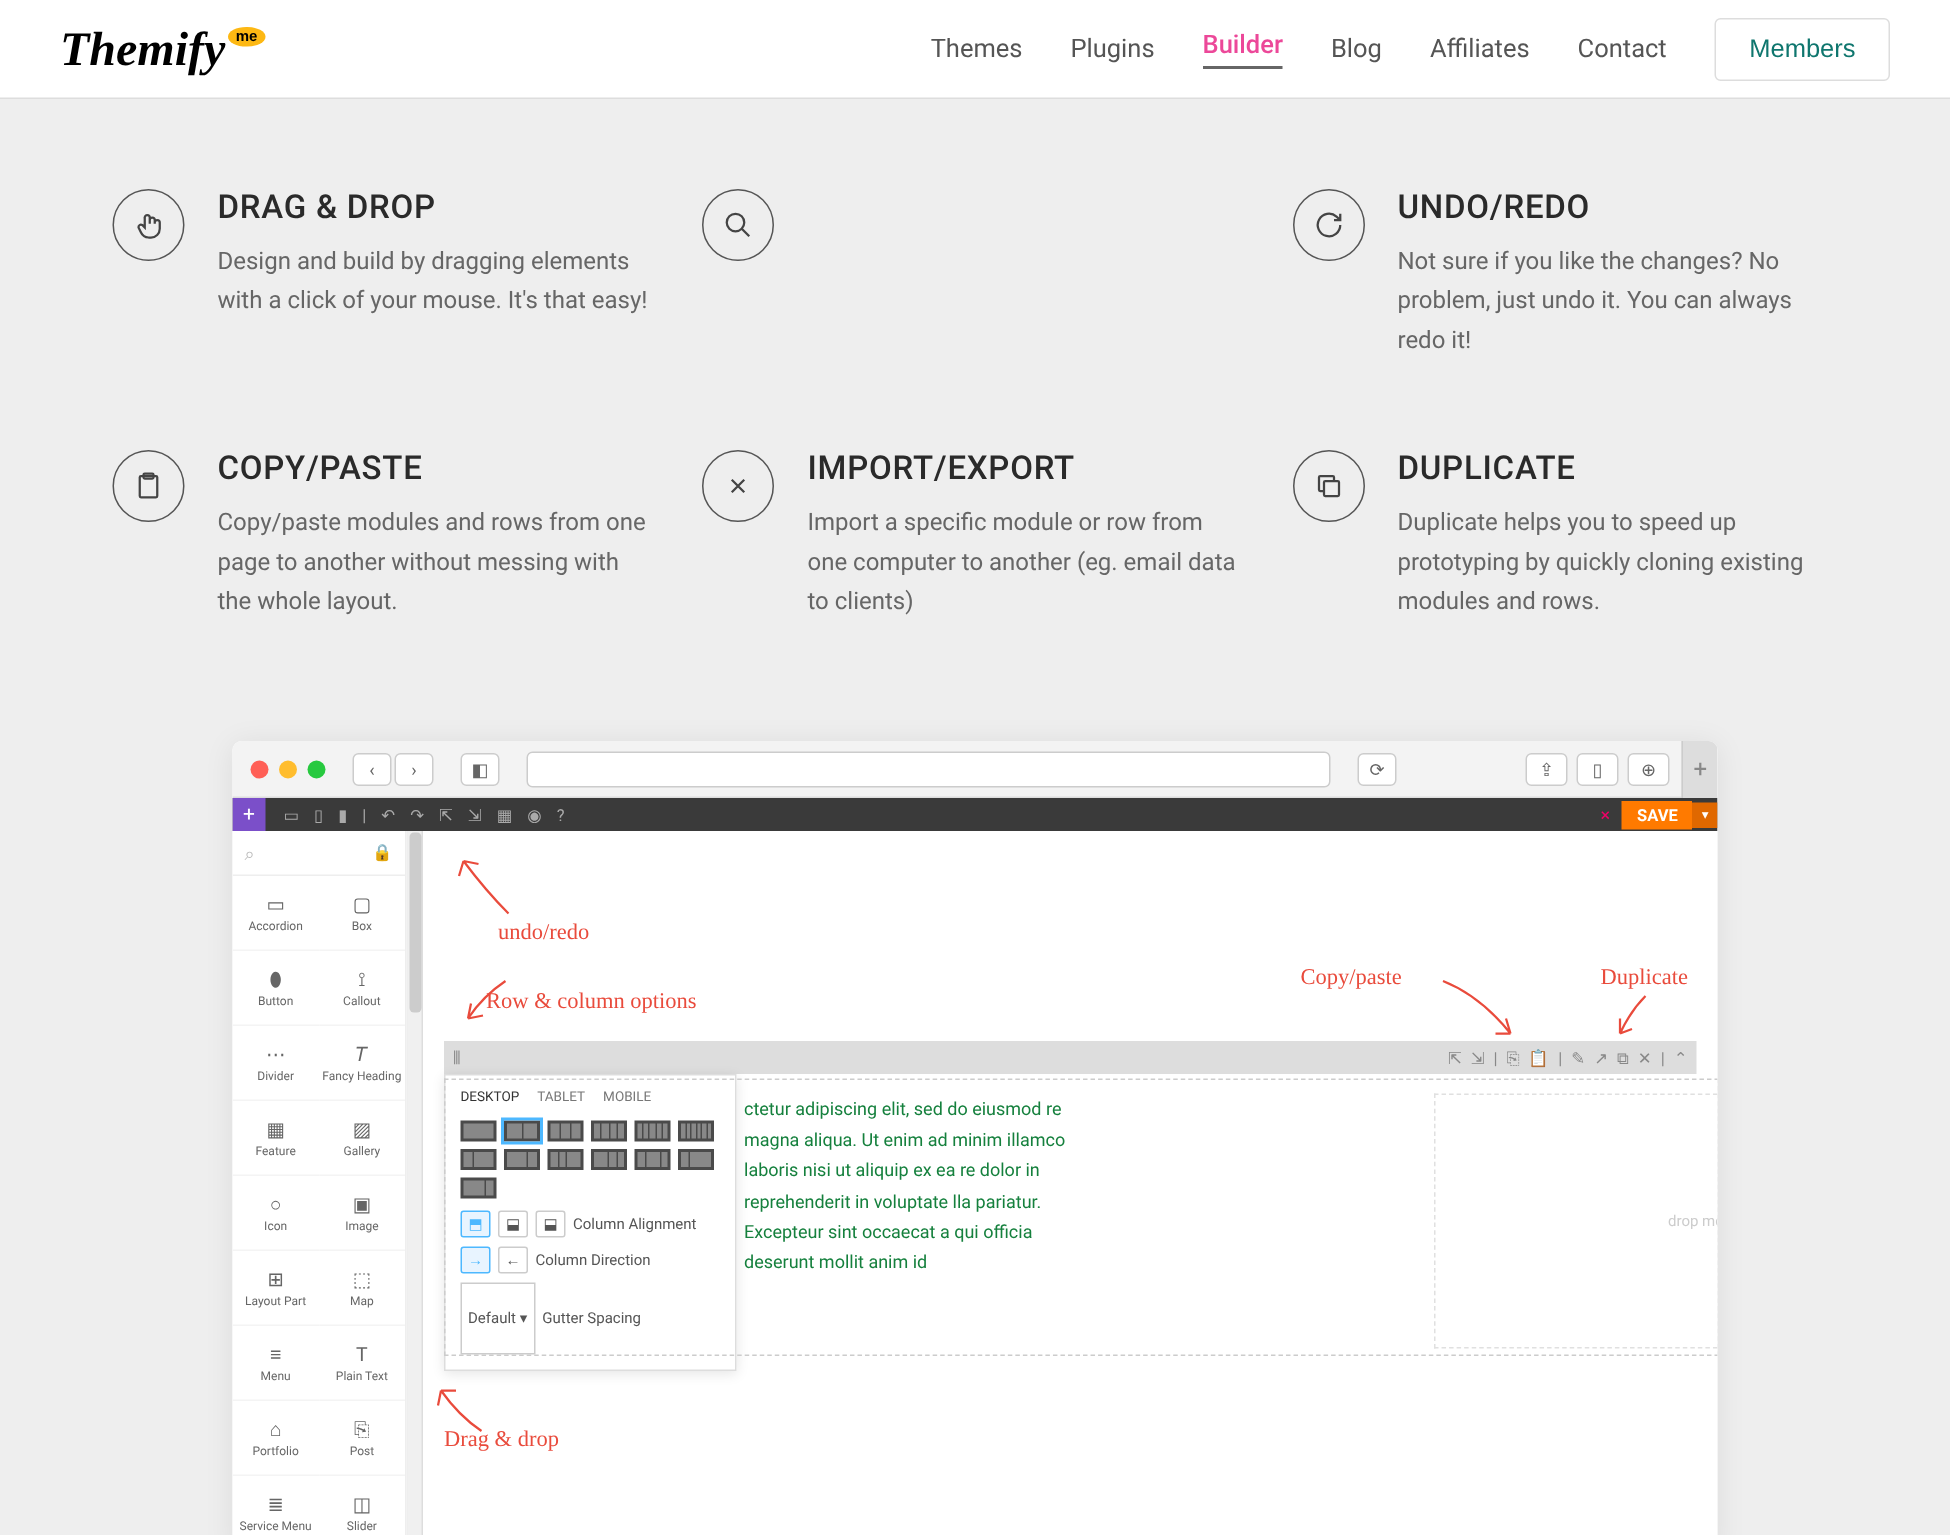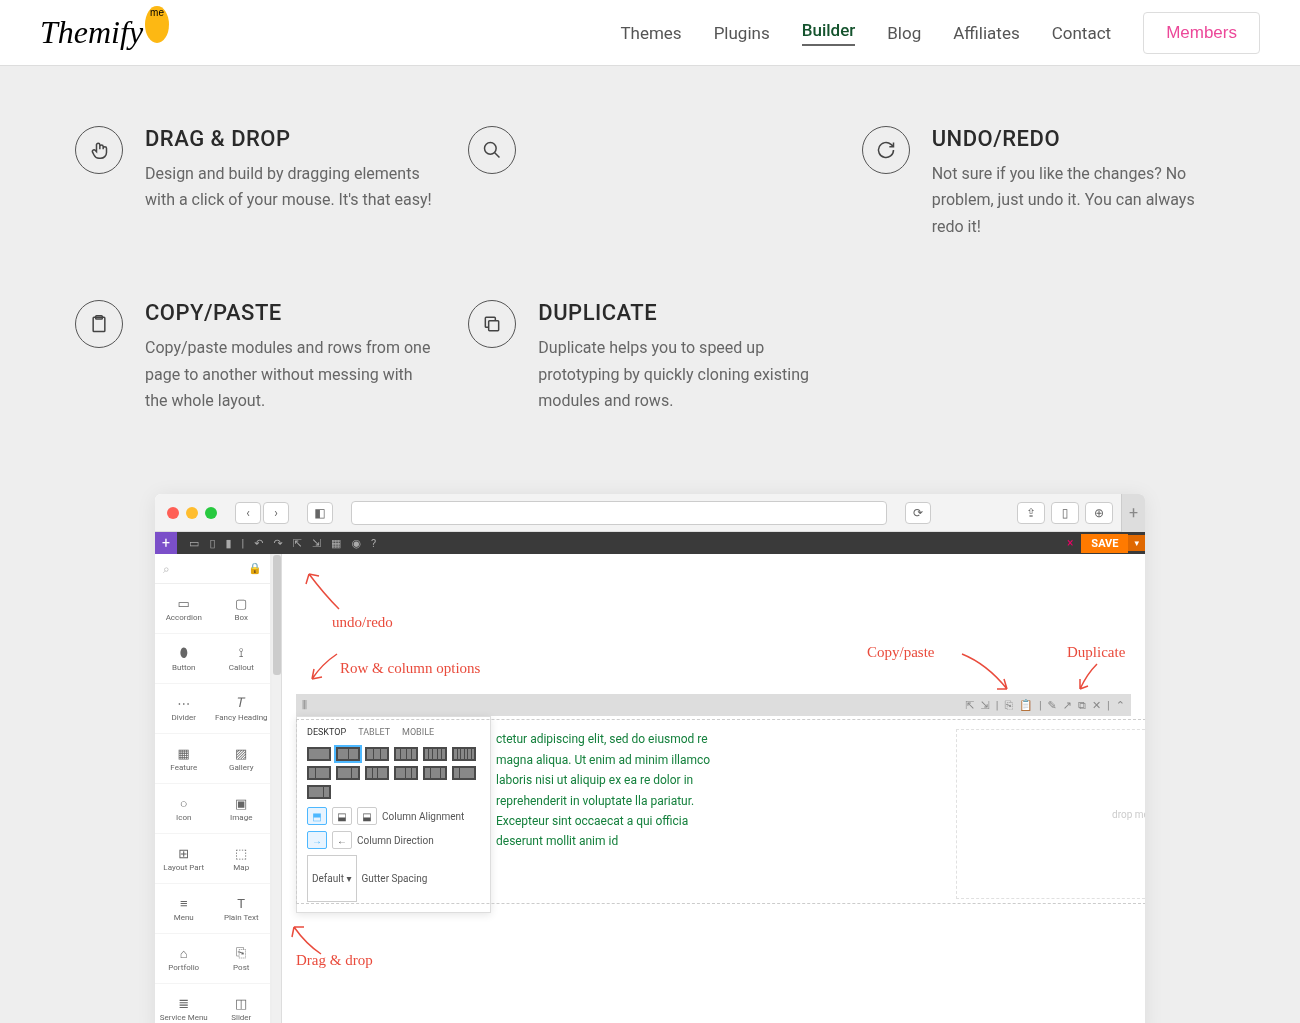--- a/index.html
+++ b/index.html
@@ -1,23 +1,23 @@
 <!DOCTYPE html>
 <html><head>
 <meta charset="utf-8">
 <style>
 *{margin:0;padding:0;box-sizing:border-box}
 body{font-family:-apple-system,BlinkMacSystemFont,'Segoe UI',Roboto,sans-serif;background:#eee;color:#333;width:1300px}
 .header{background:#fff;border-bottom:1px solid #ddd;display:flex;align-items:center;justify-content:space-between;padding:0 40px;height:66px}
-.logo{font-family:'Brush Script MT',cursive;font-size:32px;font-weight:normal;font-style:italic;color:#000;display:flex;}
+.logo{font-family:'Brush Script MT',cursive;font-size:32px;font-weight:bold;font-style:italic;color:#000;display:flex;align-items:center}
 .logo-badge{background:#fdb813;border-radius:50%;padding:1px 5px;font-size:10px;font-style:normal;font-family:sans-serif;margin-left:2px;position:relative;top:-8px}
 .nav{display:flex;align-items:center;gap:32px}
 .nav a{color:#555;text-decoration:none;font-size:17px;cursor:pointer}
-.nav a.active{color:#14532d;font-weight:500;border-bottom:2px solid #666;padding-bottom:4px}
-.members-btn{border:1px solid #ddd;border-radius:4px;padding:10px 22px;font-size:17px;color:#ec4899;background:#fff;cursor:pointer}
+.nav a.active{color:#ec4899;font-weight:500;border-bottom:2px solid #666;padding-bottom:4px}
+.members-btn{border:1px solid #ddd;border-radius:4px;padding:10px 22px;font-size:17px;color:#0f766e;background:#fff;cursor:pointer}
 .features{max-width:1230px;margin:0 auto;padding:60px 40px 40px;display:grid;grid-template-columns:repeat(3,1fr);gap:60px 30px}
 .feature{display:flex;gap:22px}
 .feat-icon{width:48px;height:48px;border:1.5px solid #555;border-radius:50%;flex-shrink:0;display:flex;align-items:center;justify-content:center}
 .feat-icon svg{width:20px;height:20px;stroke:#444;fill:none;stroke-width:1.8}
 .feat-title{font-size:22px;font-weight:500;color:#2a2a2a;letter-spacing:.5px;margin-bottom:10px}
 .feat-desc{font-size:16px;line-height:1.65;color:#666}
 .shot-wrap{margin:40px auto 0;width:990px;background:#fff;border-radius:6px 6px 0 0;overflow:hidden;box-shadow:0 2px 20px rgba(0,0,0,.08)}
 .browser-bar{background:#f3f3f3;height:38px;display:flex;align-items:center;padding:0 12px;gap:8px;border-bottom:1px solid #ddd}
 .traffic{display:flex;gap:7px}
 .dot{width:12px;height:12px;border-radius:50%}
@@ -127,20 +127,31 @@
         </svg>
       </div>
     <div>
         <div class="feat-title">COPY/PASTE</div>
         <div class="feat-desc">Copy/paste modules and rows from one page to another without messing with the whole layout.</div>
       </div>
   </div>
   <div class="feature">
     <div class="feat-icon">
         <svg viewBox="0 0 24 24">
+          <path d="M7 17l5-5-5-5M17 7l-5 5 5 5"></path>
+        </svg>
+      </div>
+    <div>
+        <div class="feat-title">IMPORT/EXPORT</div>
+        <div class="feat-desc">Import a specific module or row from one computer to another (eg. email data to clients)</div>
+      </div>
+  </div>
+  <div class="feature">
+    <div class="feat-icon">
+        <svg viewBox="0 0 24 24">
           <rect x="8" y="8" width="12" height="12" rx="1"></rect>
           <path d="M16 8V5a1 1 0 0 0-1-1H5a1 1 0 0 0-1 1v10a1 1 0 0 0 1 1h3"></path>
         </svg>
       </div>
     <div>
         <div class="feat-title">DUPLICATE</div>
         <div class="feat-desc">Duplicate helps you to speed up prototyping by quickly cloning existing modules and rows.</div>
       </div>
   </div>
 </div>
@@ -275,21 +286,21 @@
         </div>
 
       <svg class="arrow" style="left:22px;top:10px" width="50" height="50">
           <path d="M45 45 Q30 30 15 10 M15 10 l-3 10 M15 10 l10 2" stroke="#e94b3c" fill="none" stroke-width="1.5"></path>
         </svg>
       <div class="annot" style="left:60px;top:60px">undo/redo</div>
 
       <svg class="arrow" style="left:30px;top:90px" width="40" height="40">
           <path d="M35 10 Q20 20 10 35 M10 35 l2 -10 M10 35 l10 -2" stroke="#e94b3c" fill="none" stroke-width="1.5"></path>
         </svg>
-      <div class="annot" style="left:68px;top:106px">Row &amp; column options</div>
+      <div class="annot" style="left:52px;top:106px">Row &amp; column options</div>
 
       <div class="annot" style="left:595px;top:90px">Copy/paste</div>
       <svg class="arrow" style="left:685px;top:95px" width="60" height="45">
           <path d="M5 5 Q30 15 50 40 M50 40 l-3 -10 M50 40 l-10 0" stroke="#e94b3c" fill="none" stroke-width="1.5"></path>
         </svg>
 
       <div class="annot" style="left:795px;top:90px">Duplicate</div>
       <svg class="arrow" style="left:800px;top:105px" width="35" height="35">
           <path d="M25 5 Q15 15 8 30 M8 30 l0 -10 M8 30 l8 -3" stroke="#e94b3c" fill="none" stroke-width="1.5"></path>
         </svg>

